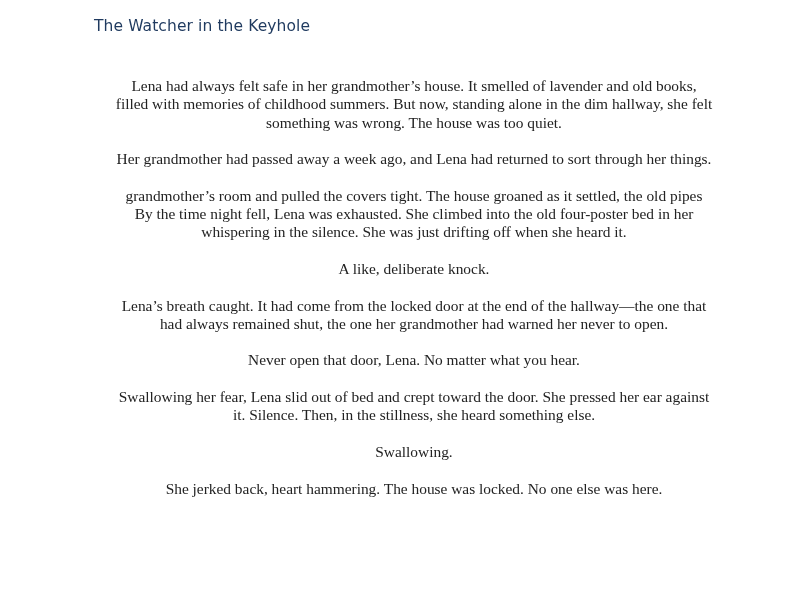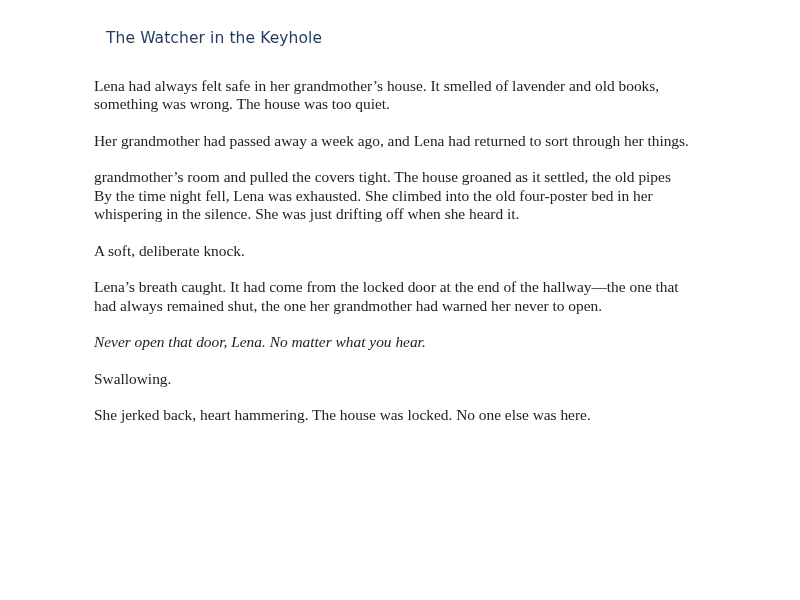--- a/index.html
+++ b/index.html
@@ -16,21 +16,21 @@
   .page {
     position: absolute;
     left: 94px;
     top: 0;
     width: 640px;
   }
   .doc-title {
     position: absolute;
     left: 0;
     top: 17px;
-    margin: 12px;
+    margin: 0;
     font-family: "DejaVu Sans", "Liberation Sans", sans-serif;
     font-weight: normal;
     font-size: 15.5px;
     color: #1f3a5f;
     letter-spacing: 0.1px;
     white-space: nowrap;
   }
   .doc-body {
     position: absolute;
     left: 0;
@@ -41,56 +41,61 @@
     line-height: 18.3px;
     color: #222222;
   }
   .doc-body p {
     margin: 0 0 18.3px 0;
     padding: 0;
   }
   .doc-body .line {
     display: block;
     white-space: nowrap;
+    text-align: center;
   }
   .doc-body p.italic {
-    font-style: italic;
   }
 </style>
 </head>
 <body>
 
 <div class="page">
   <h1 class="doc-title">The Watcher in the Keyhole</h1>
 
   <div class="doc-body">
     <p>
       <span class="line">Lena had always felt safe in her grandmother’s house. It smelled of lavender and old books,</span>
+      <span class="line">filled with memories of childhood summers. But now, standing alone in the dim hallway, she felt</span>
       <span class="line">something was wrong. The house was too quiet.</span>
     </p>
     <p>
       <span class="line">Her grandmother had passed away a week ago, and Lena had returned to sort through her things.</span>
     </p>
     <p>
       <span class="line">grandmother’s room and pulled the covers tight. The house groaned as it settled, the old pipes</span>
       <span class="line">By the time night fell, Lena was exhausted. She climbed into the old four-poster bed in her</span>
       <span class="line">whispering in the silence. She was just drifting off when she heard it.</span>
     </p>
     <p>
-      <span class="line">A soft, deliberate knock.</span>
+      <span class="line">A like, deliberate knock.</span>
     </p>
     <p>
       <span class="line">Lena’s breath caught. It had come from the locked door at the end of the hallway—the one that</span>
       <span class="line">had always remained shut, the one her grandmother had warned her never to open.</span>
     </p>
     <p class="italic">
       <span class="line">Never open that door, Lena. No matter what you hear.</span>
     </p>
     <p>
     </p>
     <p>
+      <span class="line">Swallowing her fear, Lena slid out of bed and crept toward the door. She pressed her ear against</span>
+      <span class="line">it. Silence. Then, in the stillness, she heard something else.</span>
+    </p>
+    <p>
       <span class="line">Swallowing.</span>
     </p>
     <p>
       <span class="line">She jerked back, heart hammering. The house was locked. No one else was here.</span>
     </p>
   </div>
 </div>
 
 </body></html>

